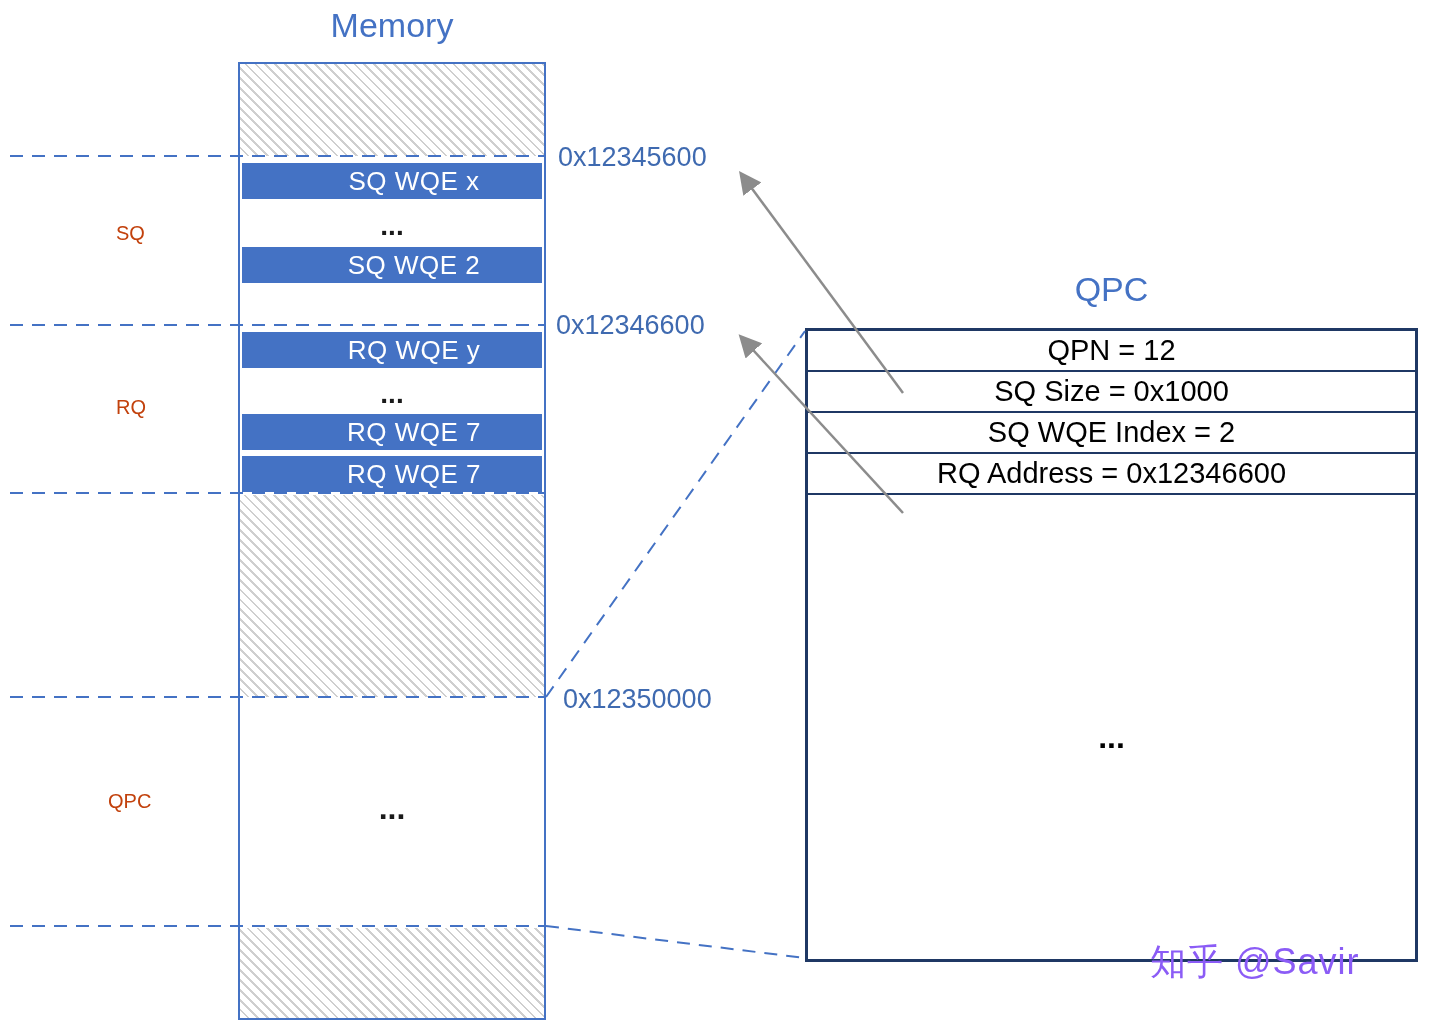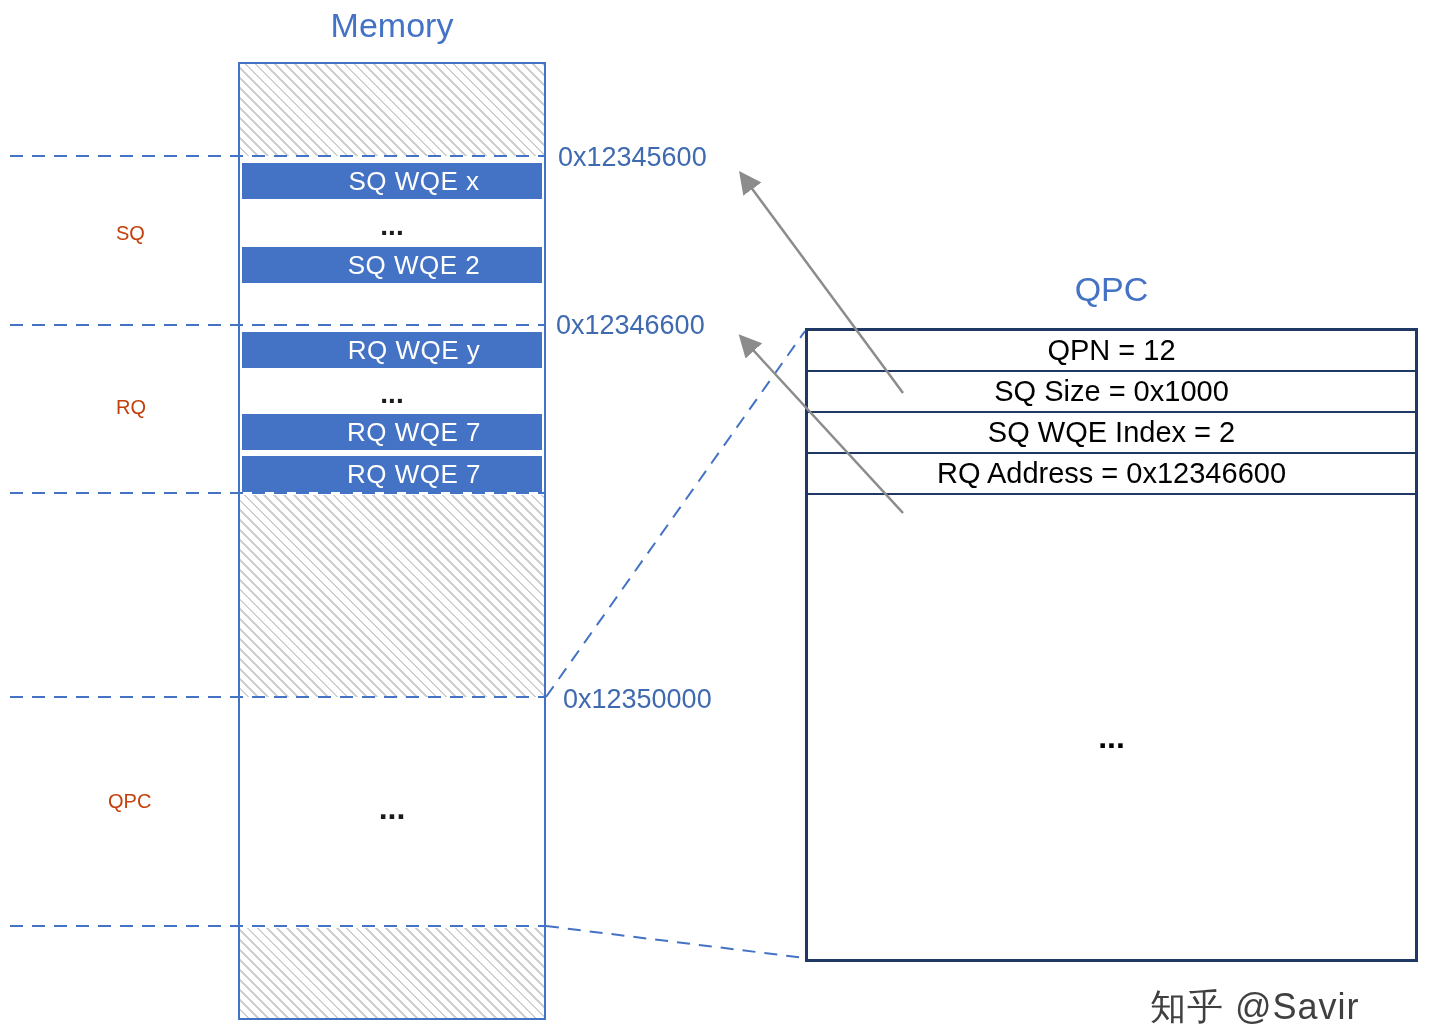--- a/index.html
+++ b/index.html
@@ -100,21 +100,21 @@
   
   .overlay {
     position: absolute; left: 0; top: 0; z-index: 5; pointer-events: none;
   }
   .blue-dash { stroke: #4472C4; stroke-width: 2; stroke-dasharray: 13 9; fill: none; }
   .gray-arrow { stroke: #8c8c8c; stroke-width: 2.5; fill: none; }
 
   
   .watermark {
     position: absolute; left: 1150px; top: 938px;
-    font-size: 36px; color: #404040; z-index: 6; letter-spacing: 1px; margin-top: 45px;
+    font-size: 36px; color: #8b5cf6; z-index: 6; letter-spacing: 1px;
   }
 </style>
 </head>
 <body>
 
 <div class="canvas">
 
   <div class="mem-title">Memory</div>
 
   <div class="memory-block">

